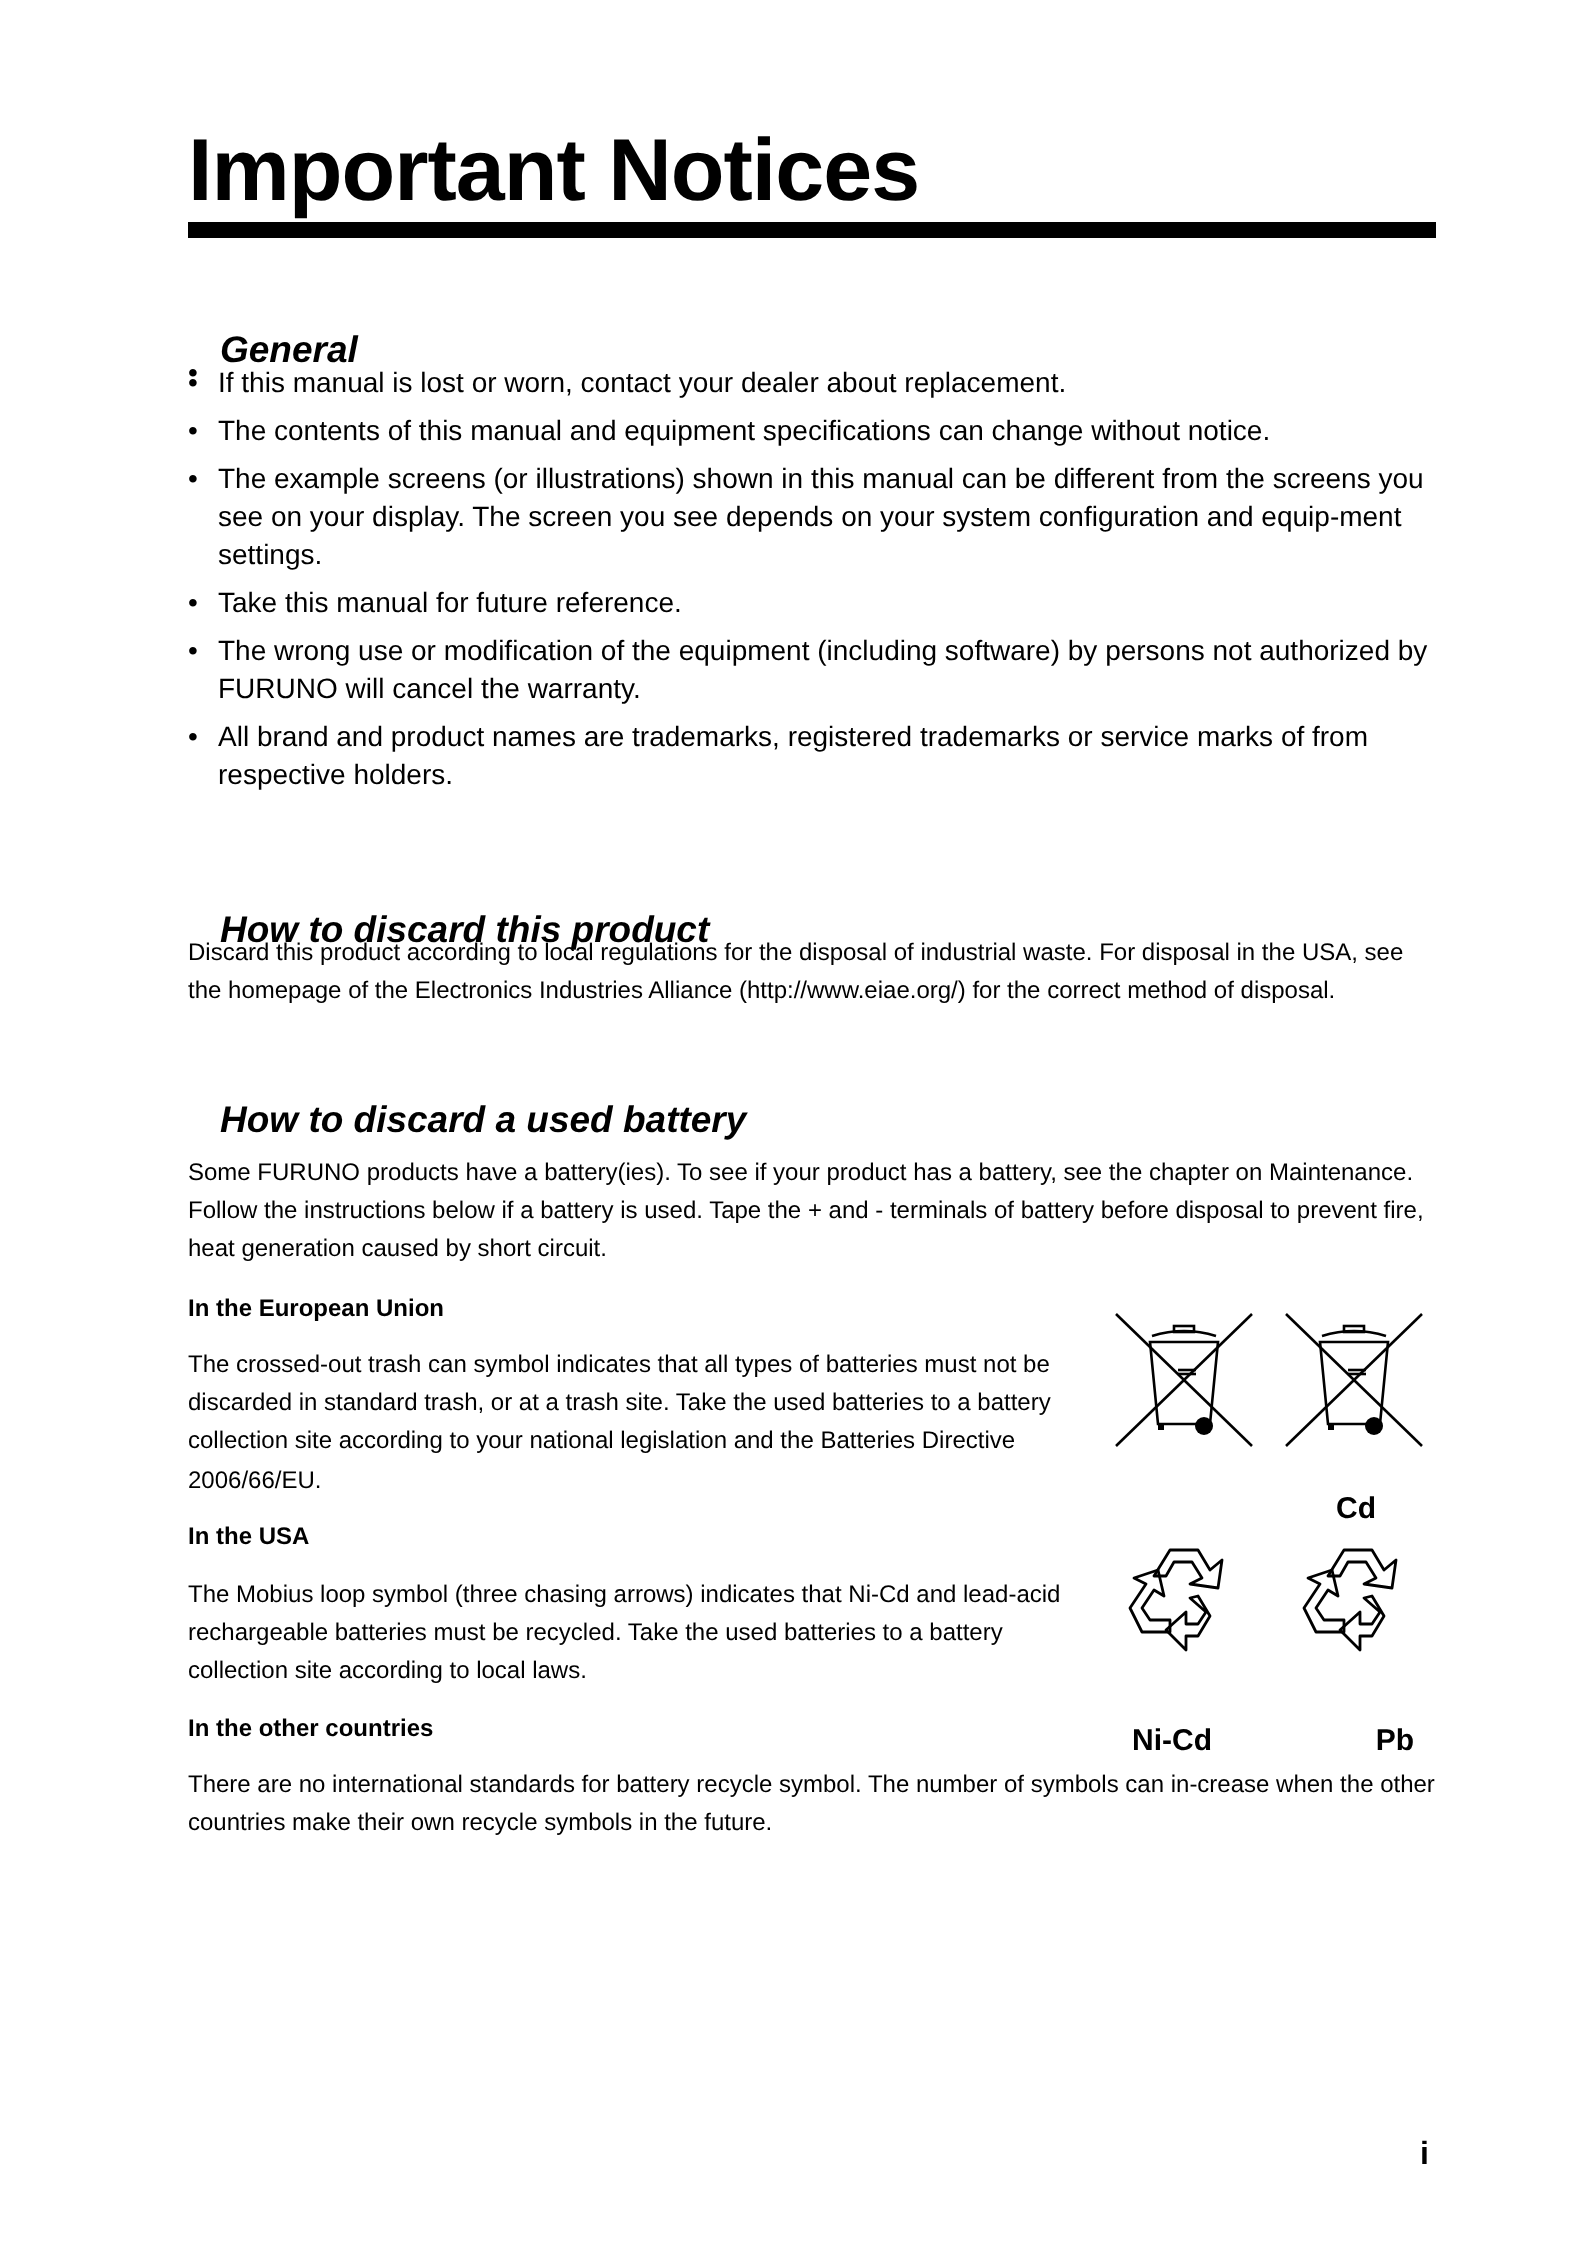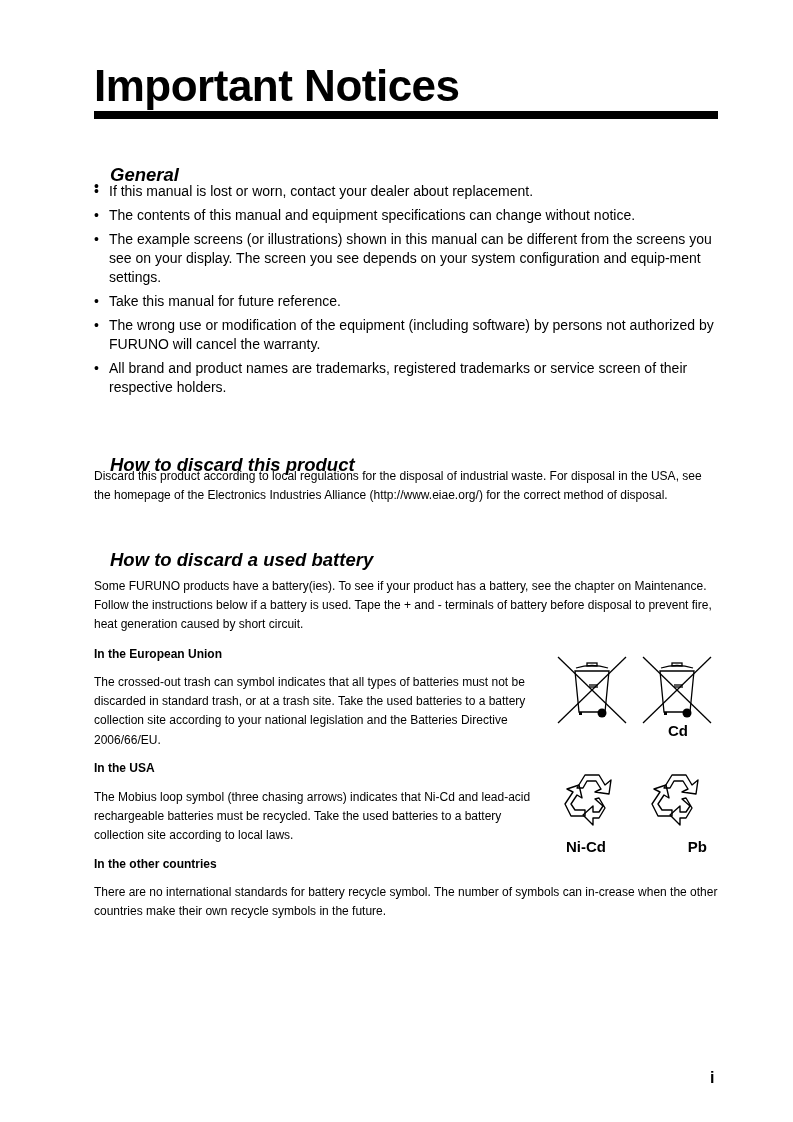--- a/index.html
+++ b/index.html
@@ -20,38 +20,38 @@
   .p-product { top:467px; }
   .p-battery { top:577px; }
   .sub { position:absolute; left:94px; margin:0; font-size:12px; font-weight:bold; line-height:18px; }
   .sub-eu { top:645px; }
   .sub-usa { top:759px; }
   .sub-other { top:855px; }
   .p-eu { top:673px; width:450px; }
   .p-usa { top:788px; width:450px; }
   .p-other { top:883px; }
   .icon { position:absolute; }
-  .icon-label { position:absolute; font-size:15px; font-weight:bold; text-align:center; width:60px; }
+  .icon-label { position:absolute; font-size:15px; font-weight:bold; text-align:center; width:60px;margin-top:24px; }
   .page-num { position:absolute; left:710px; top:1069px; font-size:16px; font-weight:bold; }
 </style>
 </head>
 <body>
 
 <h1 class="page-title">Important Notices</h1>
 <div class="title-rule"></div>
 
 <h2 class="sec-general">General</h2>
 <ul class="bullets">
   <li><span class="dot">•</span></li>
   <li><span class="dot">•</span><span>If this manual is lost or worn, contact your dealer about replacement.</span></li>
   <li><span class="dot">•</span><span>The contents of this manual and equipment specifications can change without notice.</span></li>
   <li><span class="dot">•</span><span>The example screens (or illustrations) shown in this manual can be different from the screens you see on your display. The screen you see depends on your system configuration and equip-ment settings.</span></li>
   <li><span class="dot">•</span><span>Take this manual for future reference.</span></li>
   <li><span class="dot">•</span><span>The wrong use or modification of the equipment (including software) by persons not authorized by FURUNO will cancel the warranty.</span></li>
-  <li><span class="dot">•</span><span>All brand and product names are trademarks, registered trademarks or service screen of their respective holders.</span></li>
+  <li><span class="dot">•</span><span>All brand and product names are trademarks, registered trademarks or service marks of from respective holders.</span></li>
 </ul>
 
 <h2 class="sec-product">How to discard this product</h2>
 <p class="para p-product">Discard this product according to local regulations for the disposal of industrial waste. For disposal in the USA, see the homepage of the Electronics Industries Alliance (http://www.eiae.org/) for the correct method of disposal.</p>
 
 <h2 class="sec-battery">How to discard a used battery</h2>
 <p class="para p-battery">Some FURUNO products have a battery(ies). To see if your product has a battery, see the chapter on Maintenance. Follow the instructions below if a battery is used. Tape the + and - terminals of battery before disposal to prevent fire, heat generation caused by short circuit.</p>
 
 <h3 class="sub sub-eu">In the European Union</h3>
 <p class="para p-eu">The crossed-out trash can symbol indicates that all types of batteries must not be discarded in standard trash, or at a trash site. Take the used batteries to a battery collection site according to your national legislation and the Batteries Directive 2006/66/EU.</p>

